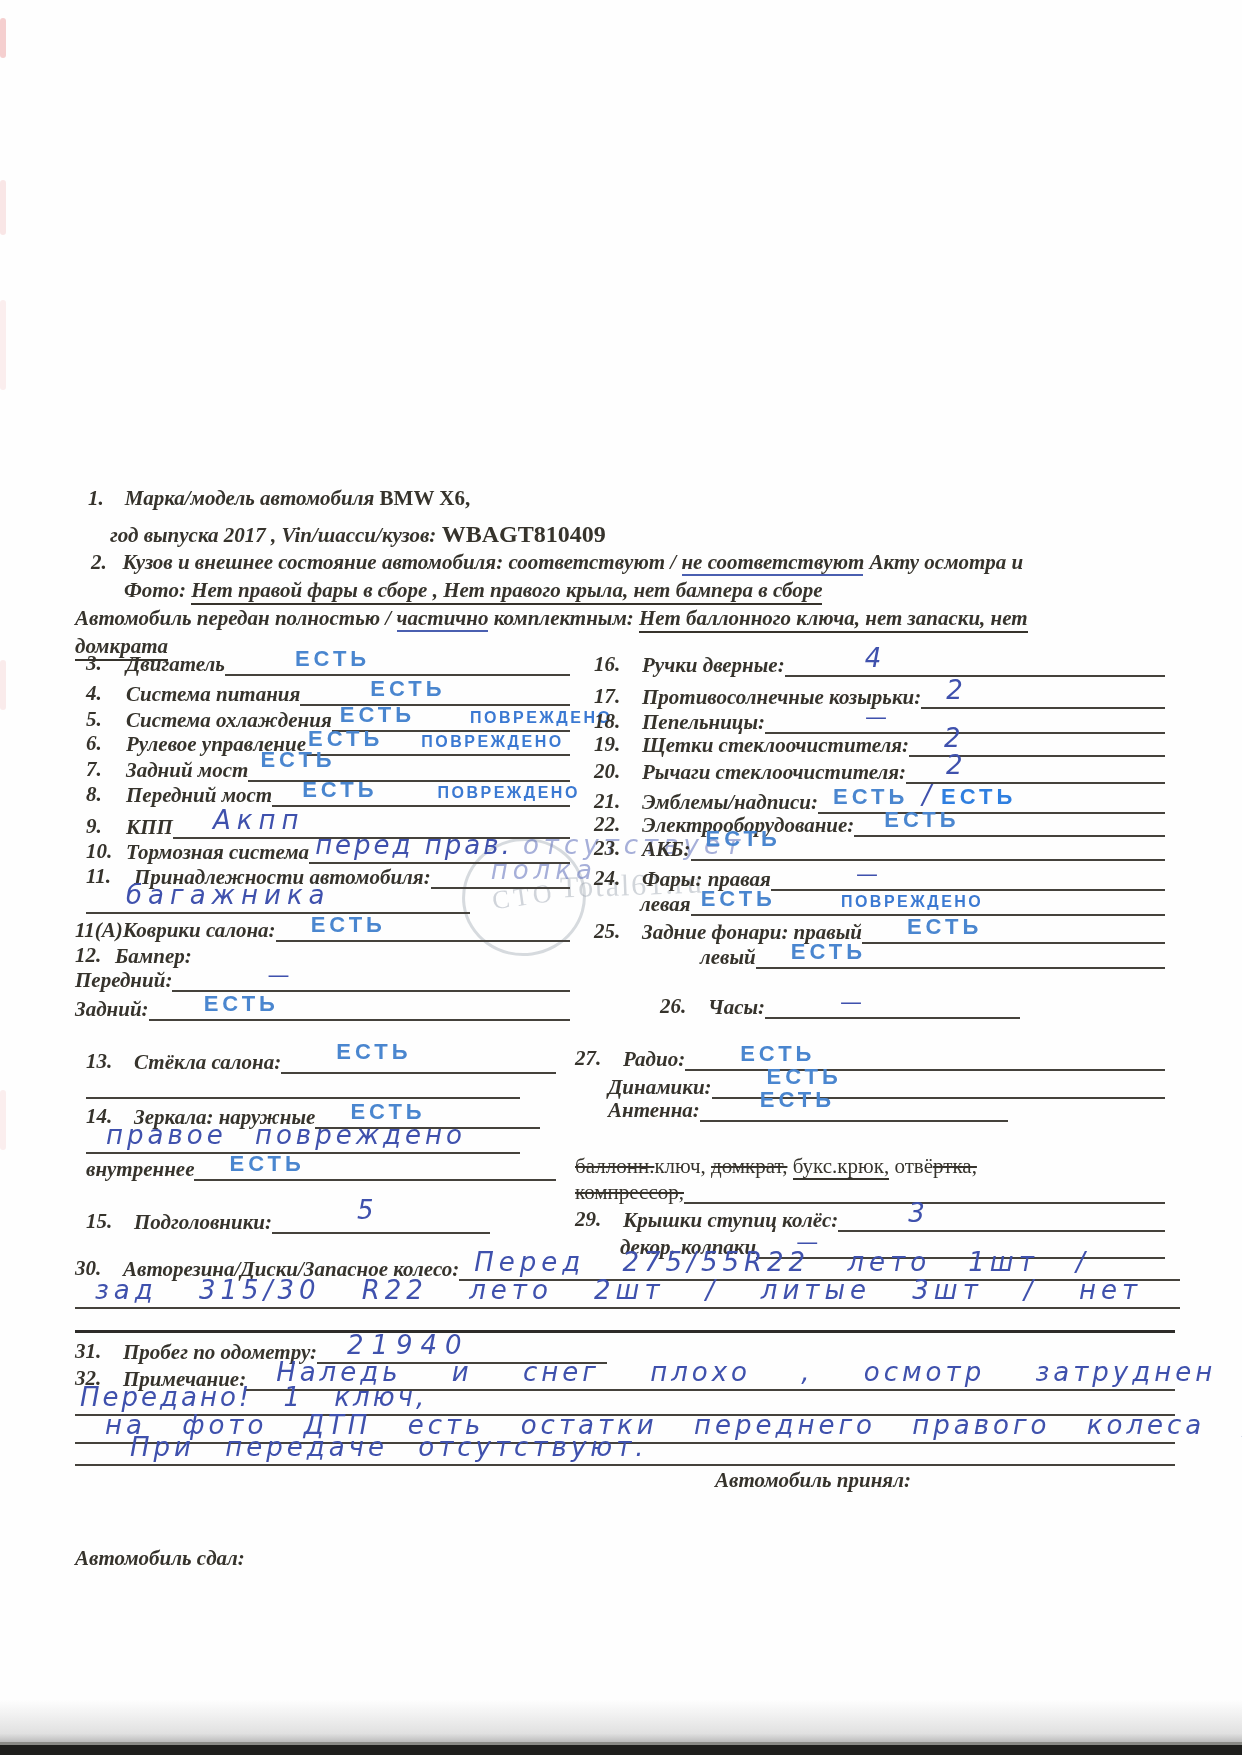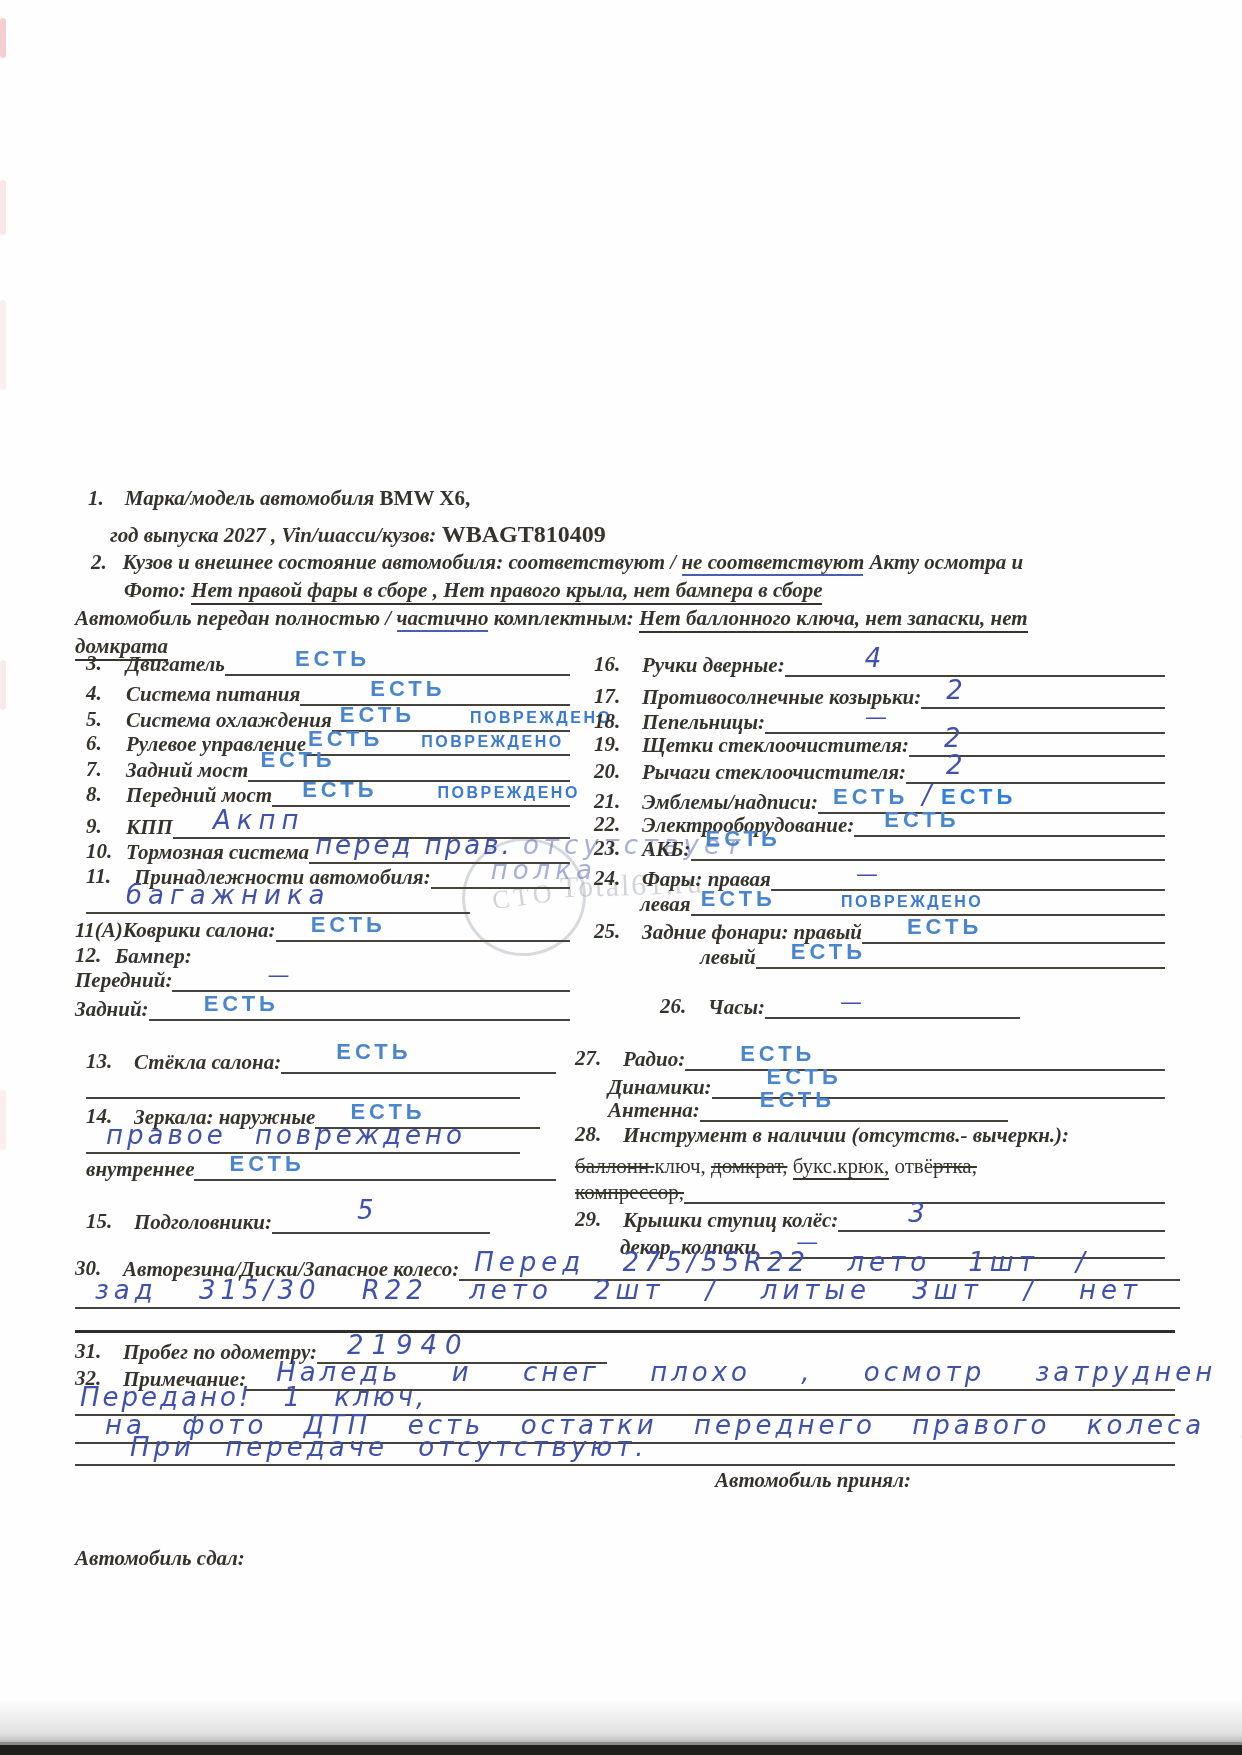--- a/index.html
+++ b/index.html
@@ -64,21 +64,21 @@
     <span>СТО</span>
   </div>
   <div class="wm-text" style="left:560px;top:868px;">Total61.ru</div>
 
   <div class="para" style="left:88px;top:484px;">
     <span>1.</span>&nbsp;&nbsp;&nbsp;
     <span>Марка/модель автомобиля</span>
     <span class="plain">BMW X6,</span>
   </div>
   <div class="para" style="left:110px;top:518px;">
-    <span>год выпуска 2027 , Vin/шасси/кузов:</span>
+    <span>год выпуска 2017 , Vin/шасси/кузов:</span>
     <span class="plain" style="font-size:24px;">WBAGT810409</span>
   </div>
 
   <div class="para" style="left:91px;top:548px;width:1080px;">
     <span>2.</span>&nbsp;&nbsp;
     <span>Кузов и внешнее состояние автомобиля: соответствуют /</span>
     <span class="hun">не соответствуют</span>
     <span>Акту осмотра и</span>
   </div>
   <div class="para" style="left:75px;top:604px;width:1100px;">
@@ -359,24 +359,20 @@
       <span class="stamp up" style="margin-left:55px;">ЕСТЬ</span>
     </span>
   </div>
   <div class="r" style="left:608px;top:1090px;width:400px;">
     <span class="lbl">Антенна:</span>
     <span class="u">
       <span class="stamp up" style="margin-left:60px;">ЕСТЬ</span>
     </span>
   </div>
 
-  <div class="r" style="left:575px;top:1122px;">
-    <span class="num numw">28.</span>
-    <span class="lbl">Инструмент в наличии (отсутств.- вычеркн.):</span>
-  </div>
   <div class="para" style="left:575px;top:1152px;font-style:normal;font-weight:400;font-size:21px;">
     <span class="strike">баллонн.</span><span>ключ,</span>
     <span class="strike">домкрат,</span>
     <span class="to-under">букс.крюк,</span>
     <span>отвё</span><span class="strike">ртка,</span>
   </div>
   <div class="r" style="left:575px;top:1172px;width:590px;">
     <span class="lbl strike" style="font-style:normal;font-weight:400;">компрессор,</span>
     <span class="u"></span>
   </div>

